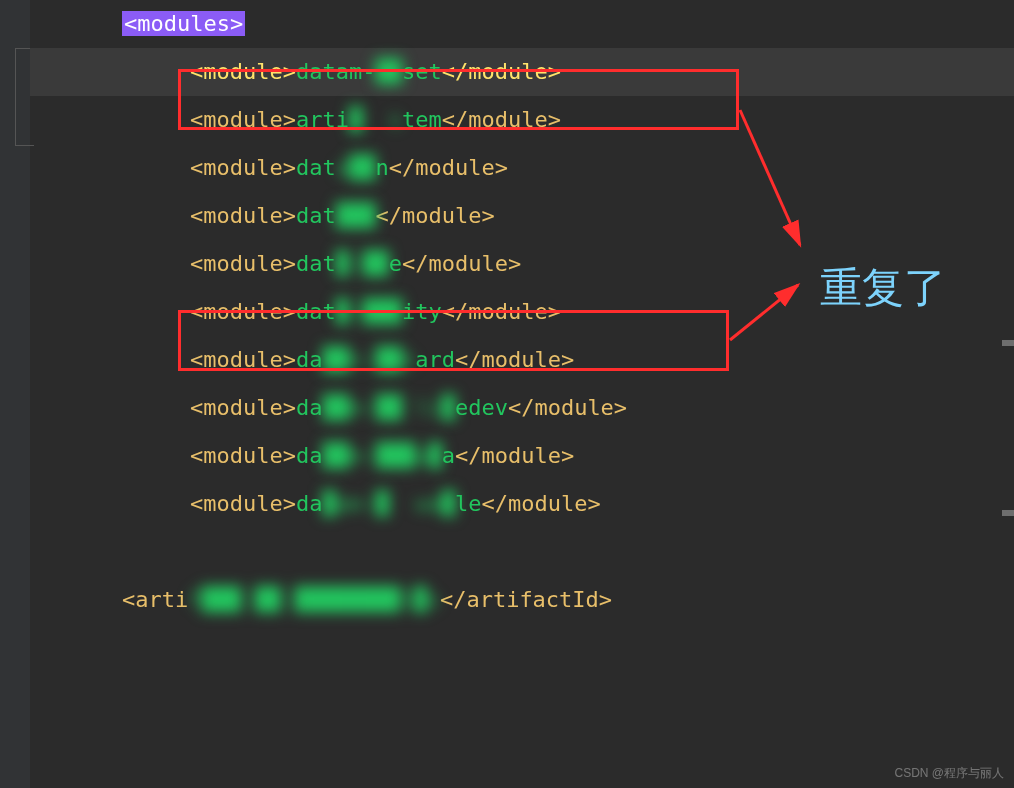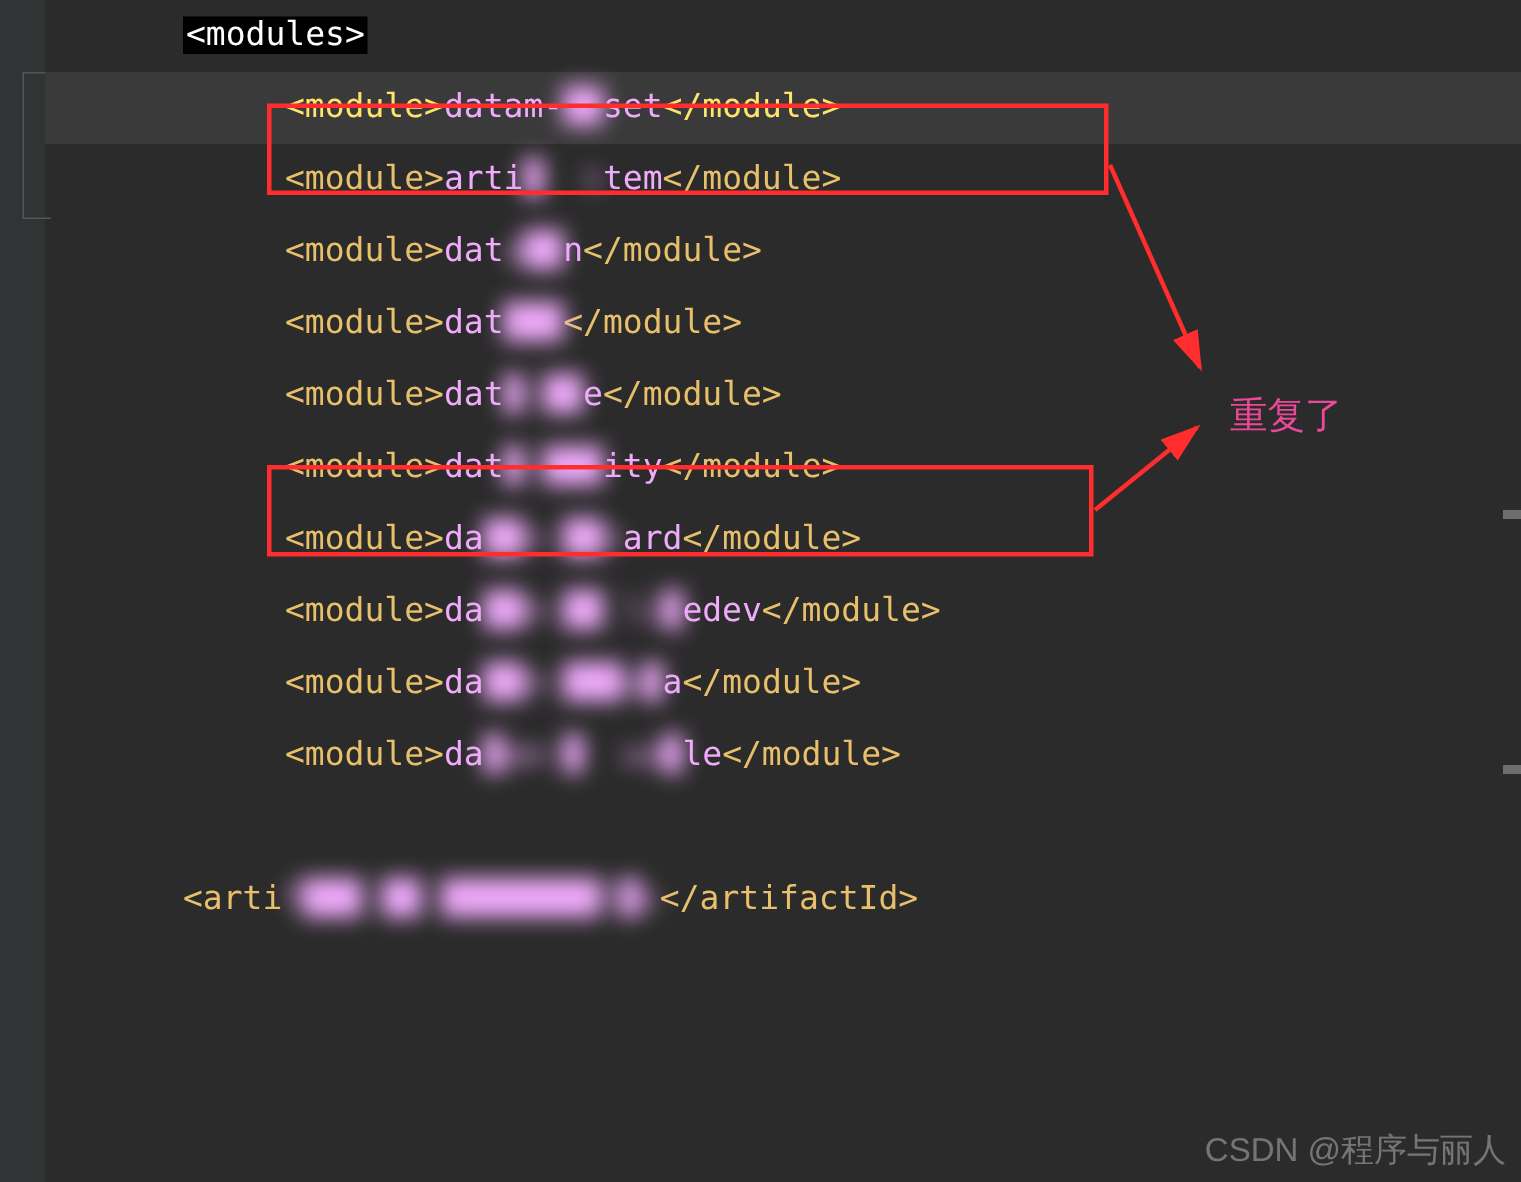--- a/index.html
+++ b/index.html
@@ -1,29 +1,29 @@
 <!DOCTYPE html>
 <html><head>
 <meta charset="utf-8">
 <style>
   html,body{margin:0;padding:0;width:1014px;height:788px;background:#2b2b2b;overflow:hidden;font-family:Menlo,Consolas,"DejaVu Sans Mono",monospace;font-size:22px;color:#a9b7c6}
   .editor{position:relative;width:100%;height:100%}
   .gutter{position:absolute;left:0;top:0;width:30px;height:788px;background:#313335}
   .code{position:absolute;left:30px;top:0;right:0;bottom:0}
   .line{position:relative;height:48px;line-height:48px;white-space:pre;padding-left:92px}
-  .tag-hl{background:#000000;color:#fff;padding:0 2px}
+  .tag-hl{background:#8b5cf6;color:#fff;padding:0 2px}
   .tag{color:#e8bf6a}
   .tag-y{color:#ffe36b}
-  .txt{color:#f0abfc}
+  .txt{color:#22c55e}
   .line-hl{background:#3a3a3a}
   .rect{position:absolute;border:3px solid #ff2d2d;pointer-events:none}
   .arrow{position:absolute;stroke:#ff2d2d;stroke-width:3;fill:none}
   .arrowhead{fill:#ff2d2d}
-  .annot{position:absolute;color:#ec4899;font-family:"PingFang SC","Microsoft YaHei",sans-serif;font-size:25px;font-weight:500}
-  .watermark{position:absolute;right:10px;bottom:6px;color:rgba(255,255,255,0.35);font-family:"PingFang SC","Microsoft YaHei",sans-serif;font-size:22px}
+  .annot{position:absolute;color:#7dd3fc;font-family:"PingFang SC","Microsoft YaHei",sans-serif;font-size:42px;font-weight:500}
+  .watermark{position:absolute;right:10px;bottom:6px;color:rgba(255,255,255,0.35);font-family:"PingFang SC","Microsoft YaHei",sans-serif;font-size:12px}
   .marks{position:absolute;right:0;top:0;width:14px;height:788px}
   .mark{position:absolute;right:0;width:12px;height:6px;background:#6e6e6e}
   .blur{filter:blur(7px)}
   .seg{display:inline-block;vertical-align:top}
   .collapse{position:absolute;left:15px;width:18px;height:96px;border-left:1px solid #555;border-top:1px solid #555;border-bottom:1px solid #555}
 </style>
 </head>
 <body>
 
 <div class="editor">

